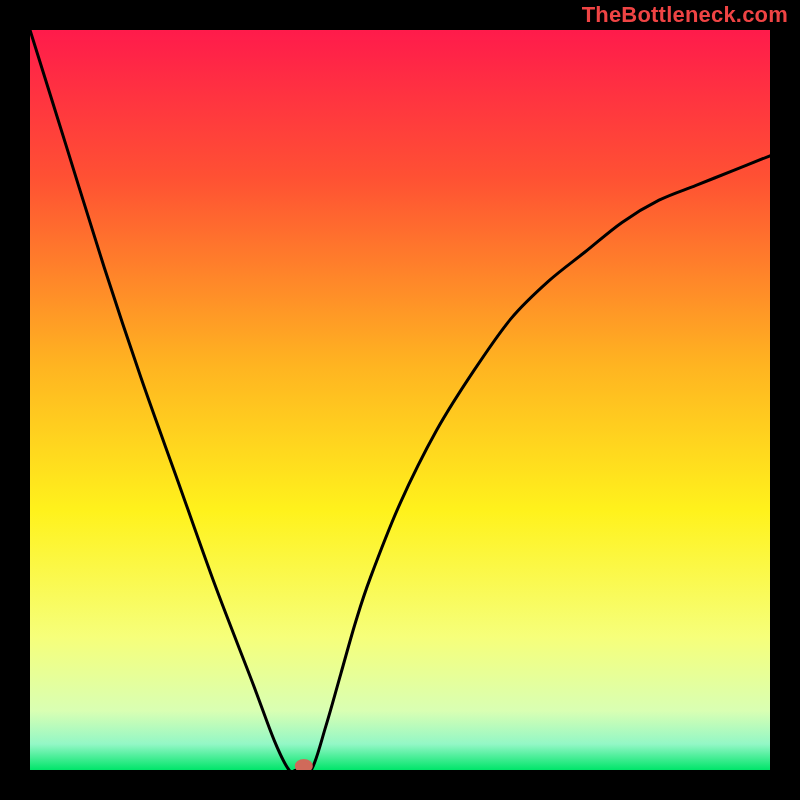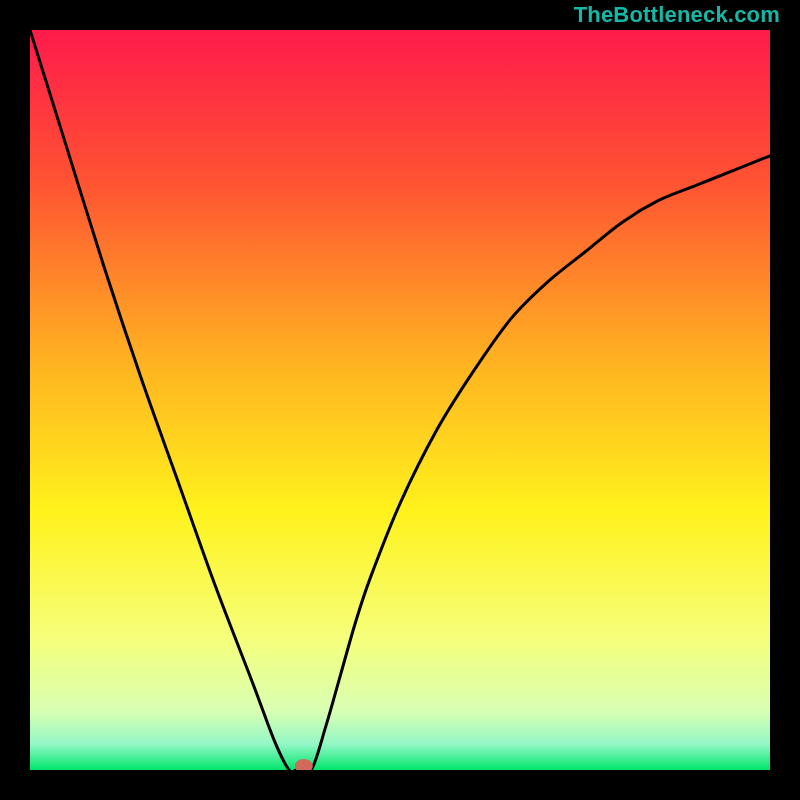--- a/index.html
+++ b/index.html
@@ -13,22 +13,22 @@
   }
   .frame {
     position: relative;
     width: 800px;
     height: 800px;
     background: #000;
   }
   .watermark {
     position: absolute;
     top: 2px;
-    right: 20px;
-    color: #14b8a6;
+    right: 12px;
+    color: #ef4444;
     font-size: 22px;
     font-weight: 600;
     letter-spacing: 0.2px;
     font-family: Verdana, Geneva, sans-serif;
     user-select: none;
   }
   .plot-outer {
     position: absolute;
     left: 30px;
     top: 30px;

